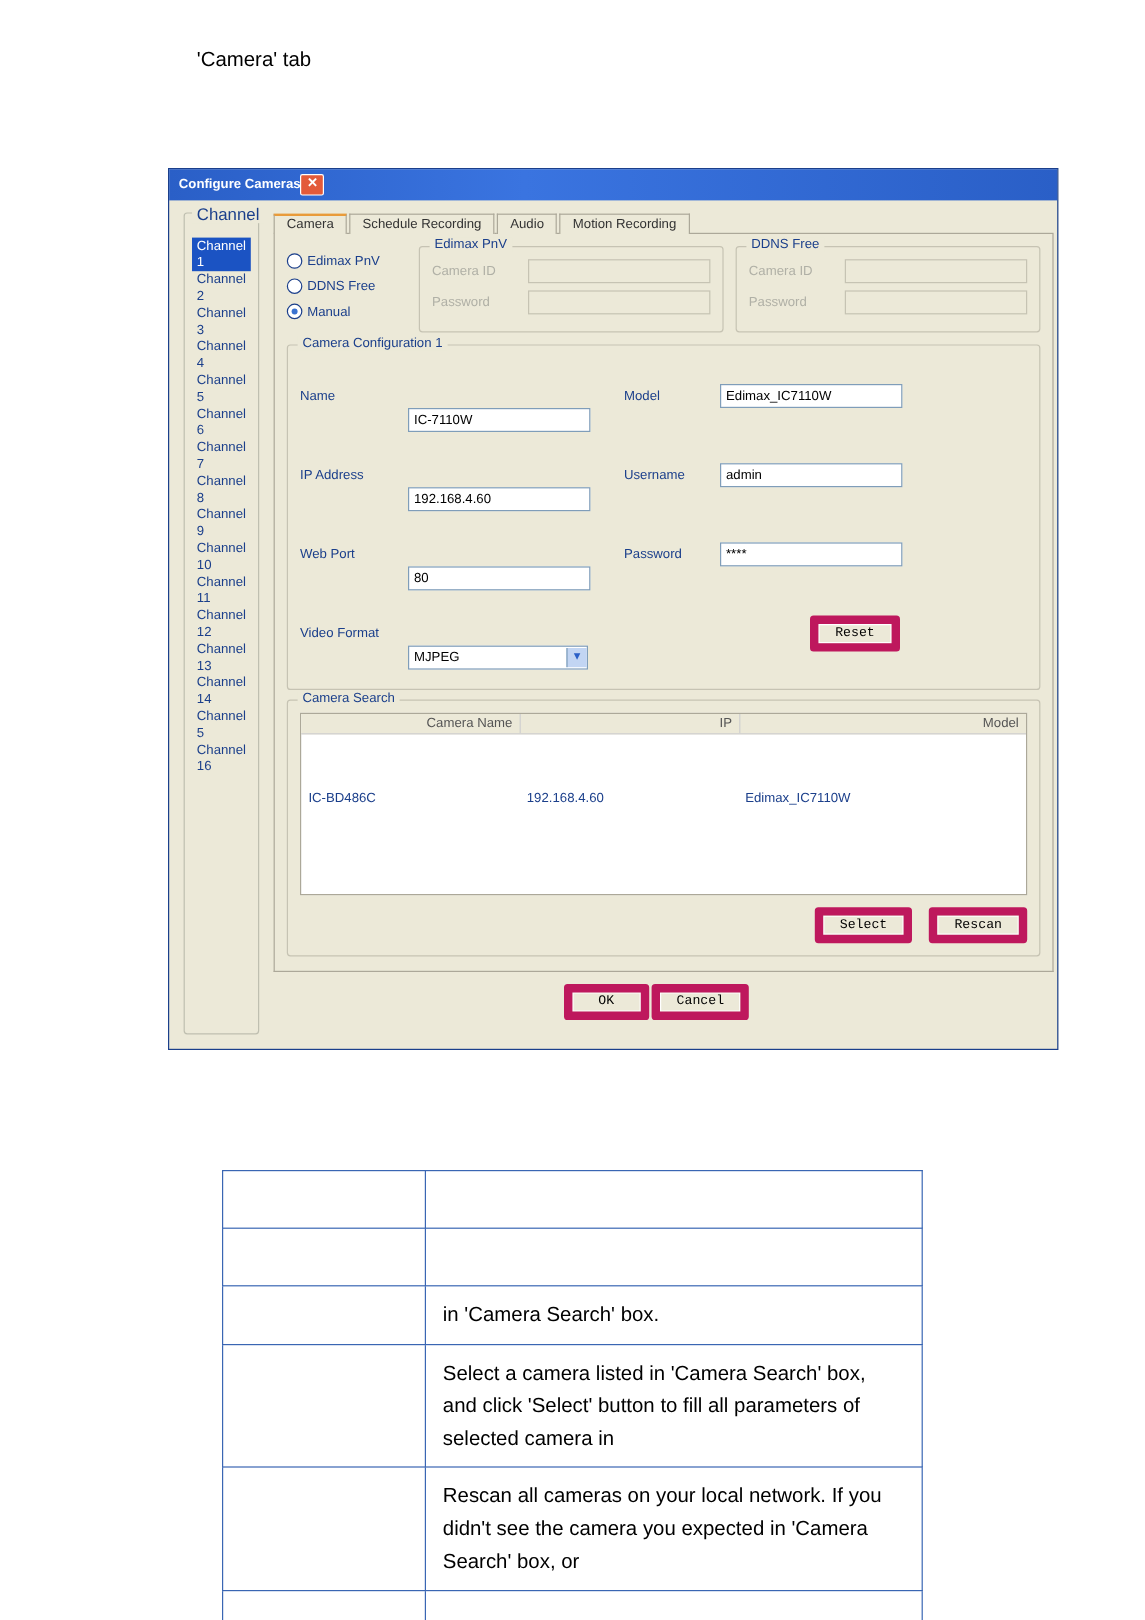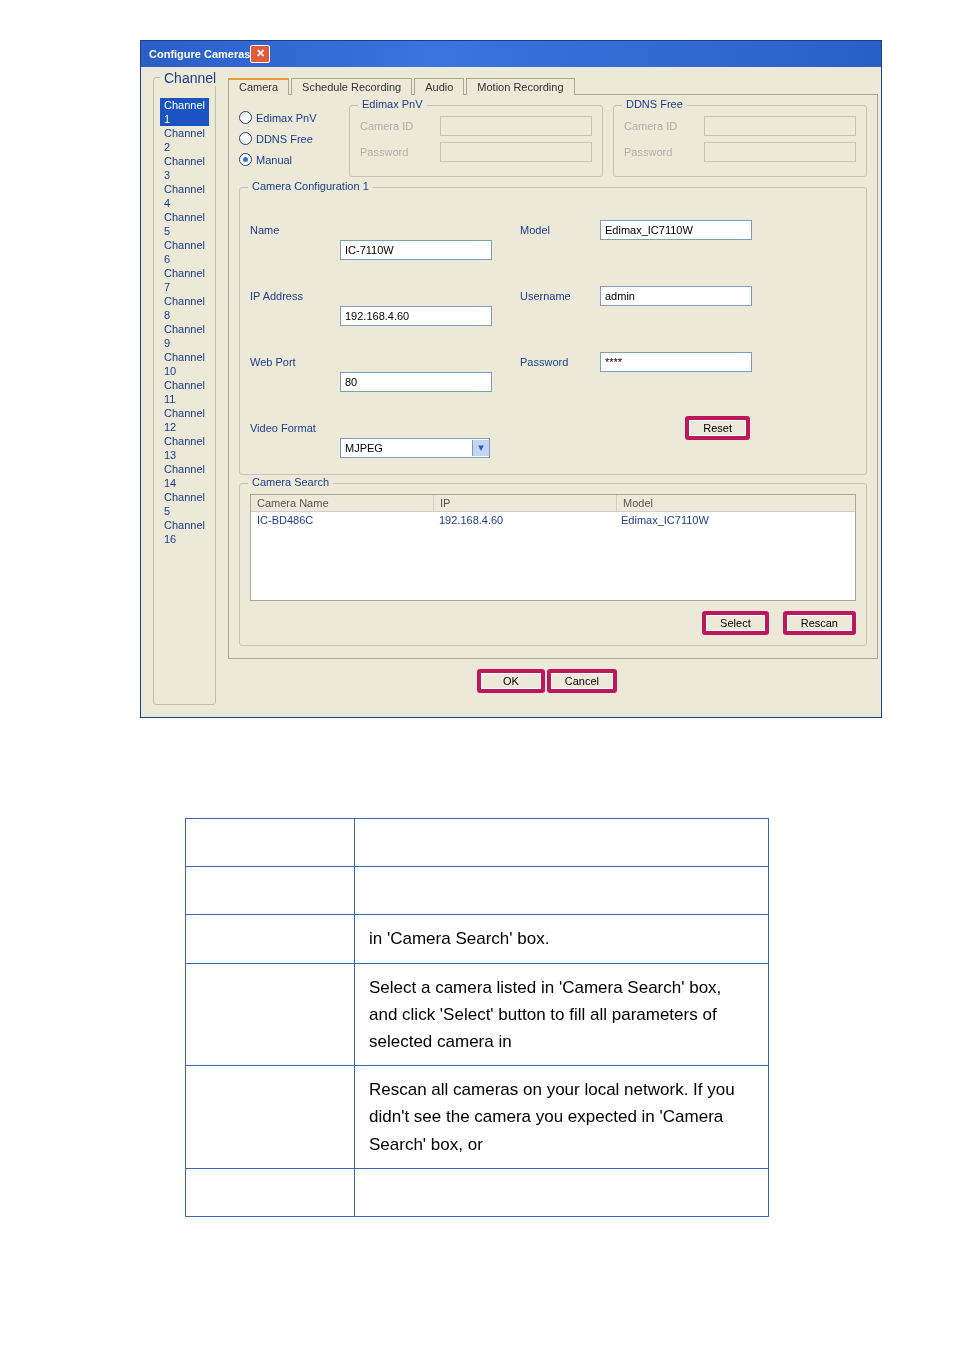--- a/index.html
+++ b/index.html
@@ -190,25 +190,25 @@
     position: absolute; top: -8px; left: 8px;
     background: #ece9d8; padding: 0 4px; color: #1b3f8b;
   }
   .cfg-row { display: flex; align-items: center; margin-bottom: 6px; }
   .cfg-row .cl { width: 90px; color: #1b3f8b; }
   .cfg-row .ci { width: 150px; margin-right: 30px; margin-top: 40px; }
   .cfg-row .cr { width: 80px; color: #1b3f8b; }
   .cfg-row .cv { width: 150px; }
 
   .btn {
-    border: 4px solid #be185d;
+    border: 7px solid #be185d;
     background: #ece9d8;
     padding: 2px 14px;
     font-size: 11px;
-    font-family: Liberation Sans, sans-serif;
+    font-family: Liberation Mono, monospace;
     cursor: pointer;
     border-radius: 3px;
     box-shadow: inset 0 0 0 1px #fff;
   }
 
   
   .search-group {
     border: 1px solid #c6c3b3;
     border-radius: 3px;
     padding: 10px 10px 10px 10px;
@@ -225,32 +225,33 @@
   }
   .grid .ghead {
     display: flex;
     background: #ece9d8;
     border-bottom: 1px solid #cfcfcf;
   }
   .grid .gcol {
     padding: 2px 6px;
     border-right: 1px solid #cfcfcf;
     color: #555;
+    text-align: right;
   }
   .gc1 { width: 170px; }
   .gc2 { width: 170px; }
   .gc3 { flex: 1; border-right: none !important; }
   .grid .grow {
     display: flex;
   }
   .grid .gcell {
     padding: 2px 6px;
     color: #1b3f8b;
   }
-  .grid-body { height: 88px; }
+  .grid-body { height: 88px; margin-top: 45px; }
 
   .search-btns {
     display: flex;
     justify-content: flex-end;
     gap: 14px;
     margin-top: 10px;
   }
 
   .dlg-btns {
     display: flex;
@@ -273,20 +274,21 @@
     line-height: 1.6;
   }
   .desc-table td.left {
     width: 140px;
   }
 </style>
 </head>
 <body>
 
 <div class="page">
+  <div class="page-heading">'Camera' tab</div>
 
   <div class="dialog">
     <div class="titlebar">
       <span>Configure Cameras</span>
       <div class="close-btn">✕</div>
     </div>
 
     <div class="dialog-body">
       <div class="channel-group">
         <div class="gtitle">Channel</div>

